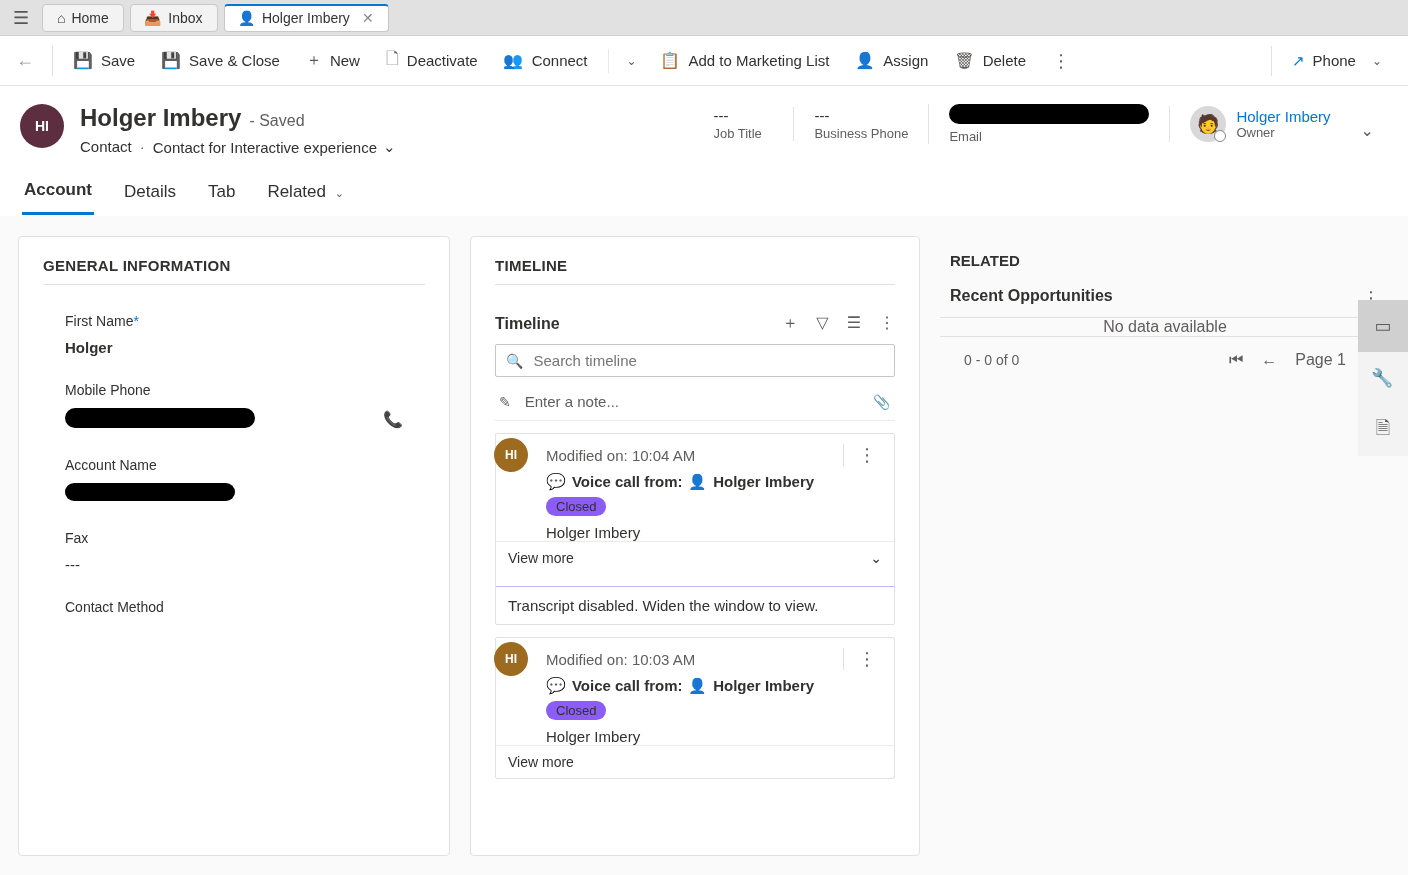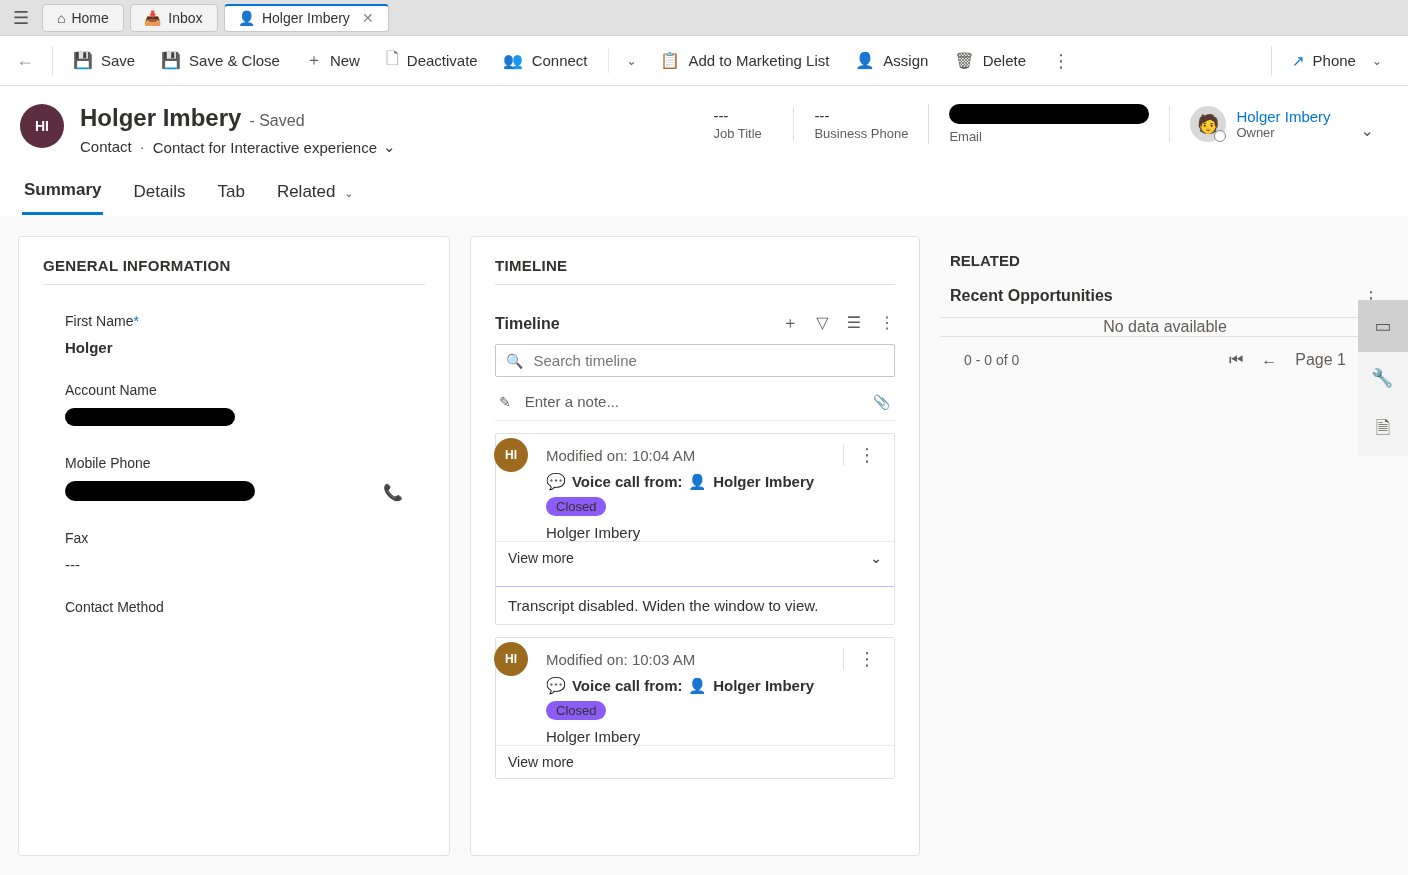--- a/index.html
+++ b/index.html
@@ -216,51 +216,51 @@
       <div class="owner-text">
         <div class="name">Holger Imbery</div>
         <div class="lbl">Owner</div>
       </div>
     </div>
   </div>
   <div class="header-chev">⌄</div>
 </div>
 
 <div class="form-tabs">
-  <div class="ftab active">Summary</div>
+  <div class="ftab active">Account</div>
   <div class="ftab">Details</div>
   <div class="ftab">Tab</div>
   <div class="ftab">
     <span>Related</span>
     <span class="chev-sm">⌄</span>
   </div>
 </div>
 
 <div class="main">
 
   <div class="card col-general">
     <h2>GENERAL INFORMATION</h2>
 
     <div class="field">
       <div class="flabel"><span>First Name</span><span class="req-blue">*</span></div>
       <div class="fval">Holger</div>
     </div>
 
 
     <div class="field">
-      <div class="flabel">Account Name</div>
-      <div class="fval normal"><span class="redact-sm"></span></div>
-    </div>
-
-    <div class="field">
       <div class="flabel">Mobile Phone</div>
       <div class="field-row">
         <div class="fval normal"><span class="redact-md"></span></div>
         <span class="phone-icon">📞</span>
       </div>
+    </div>
+
+    <div class="field">
+      <div class="flabel">Account Name</div>
+      <div class="fval normal"><span class="redact-sm"></span></div>
     </div>
 
     <div class="field">
       <div class="flabel">Fax</div>
       <div class="fval normal">---</div>
     </div>
 
     <div class="field">
       <div class="flabel">Contact Method</div>
     </div>

